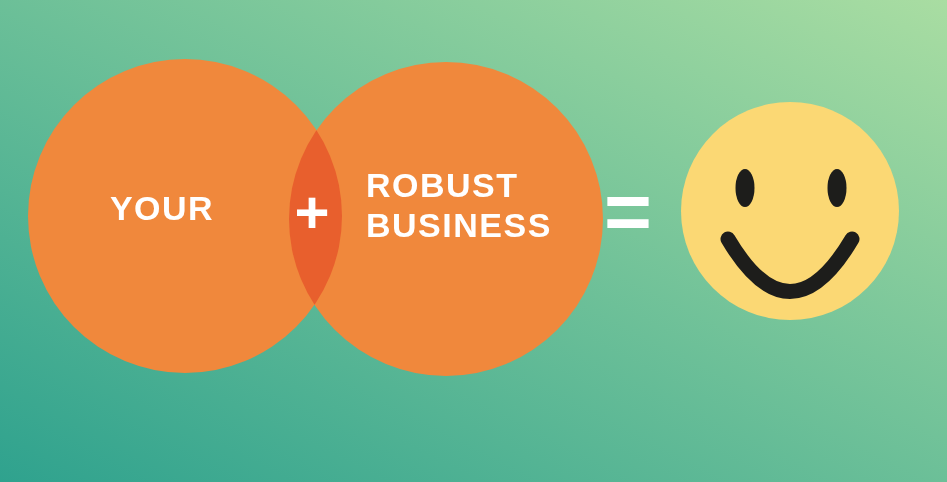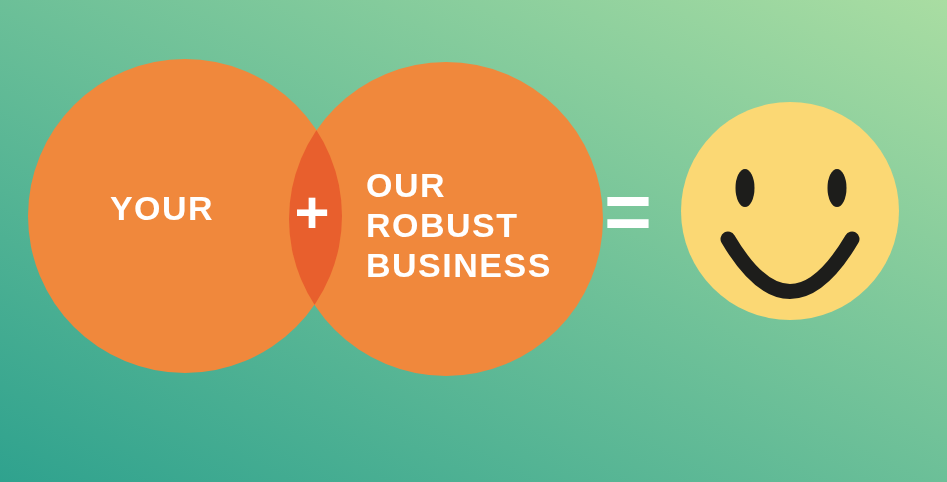--- a/index.html
+++ b/index.html
@@ -95,20 +95,19 @@
     </g>
   </svg>
 
   <div class="label left-label">
     <div>YOUR</div>
   </div>
 
   <div class="operator plus">+</div>
 
   <div class="label right-label">
-    <div>OUR</div>
     <div>ROBUST</div>
     <div>BUSINESS</div>
   </div>
 
   <div class="operator equals">=</div>
 
 </div>
 
 </body></html>

